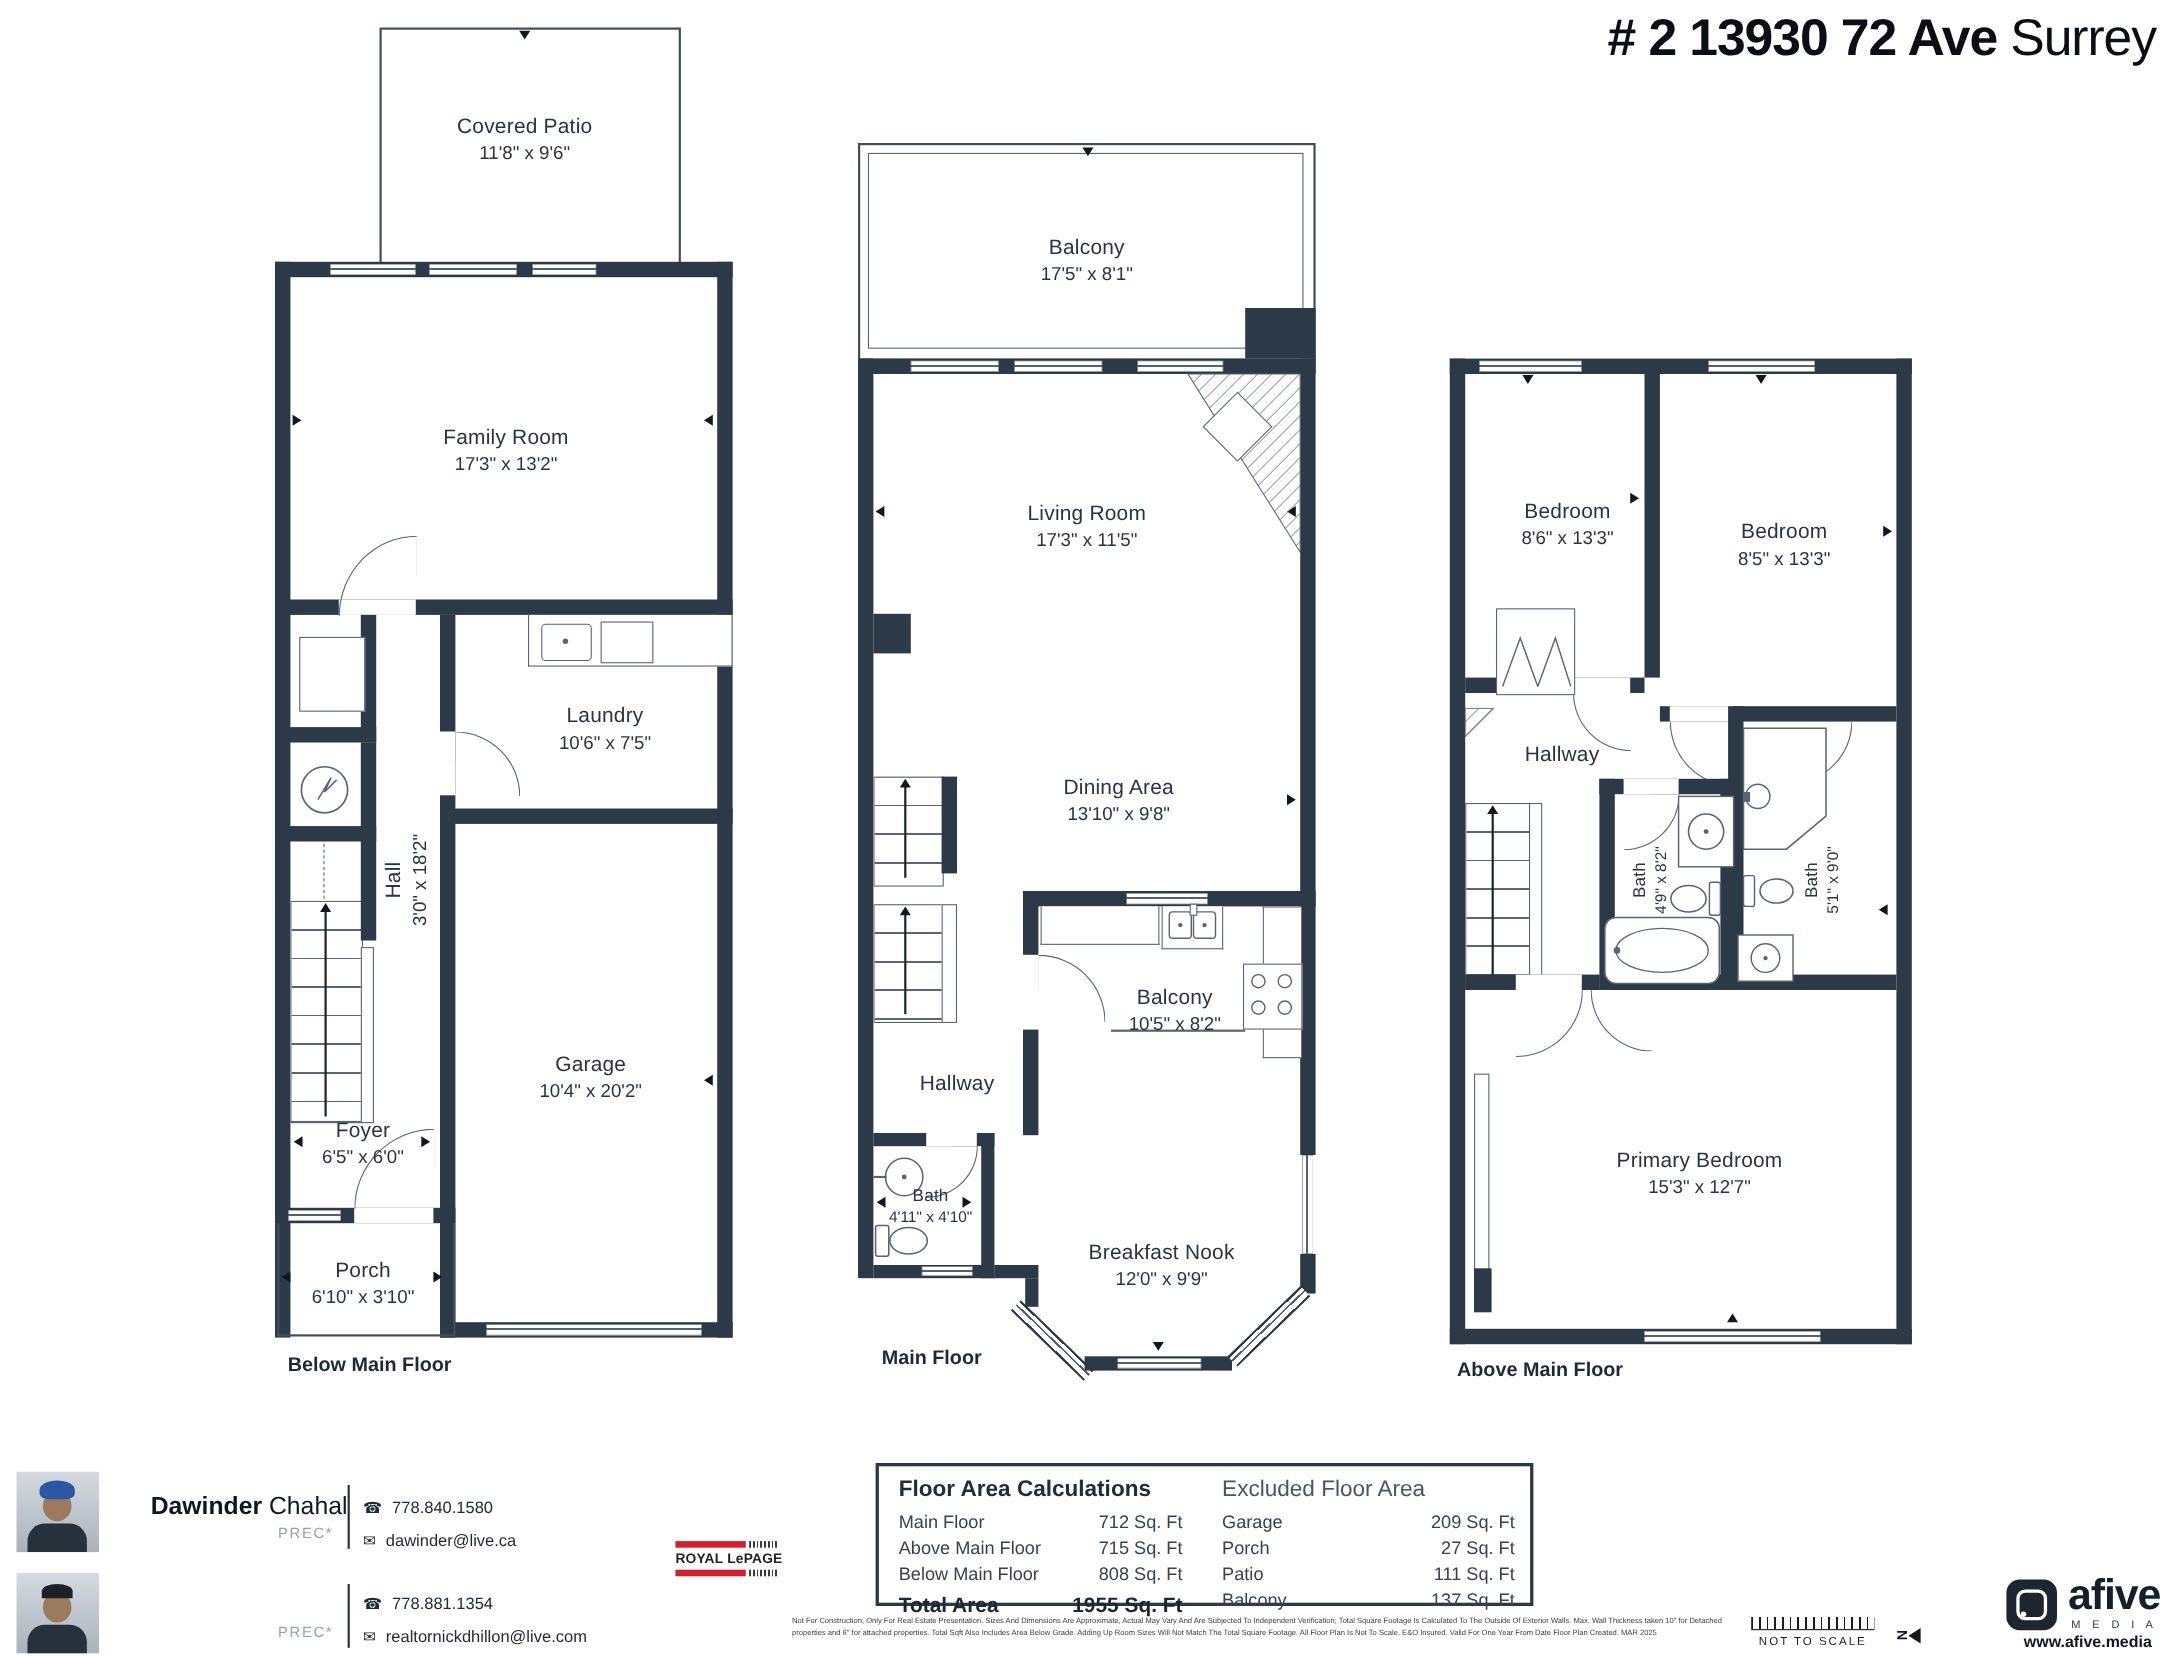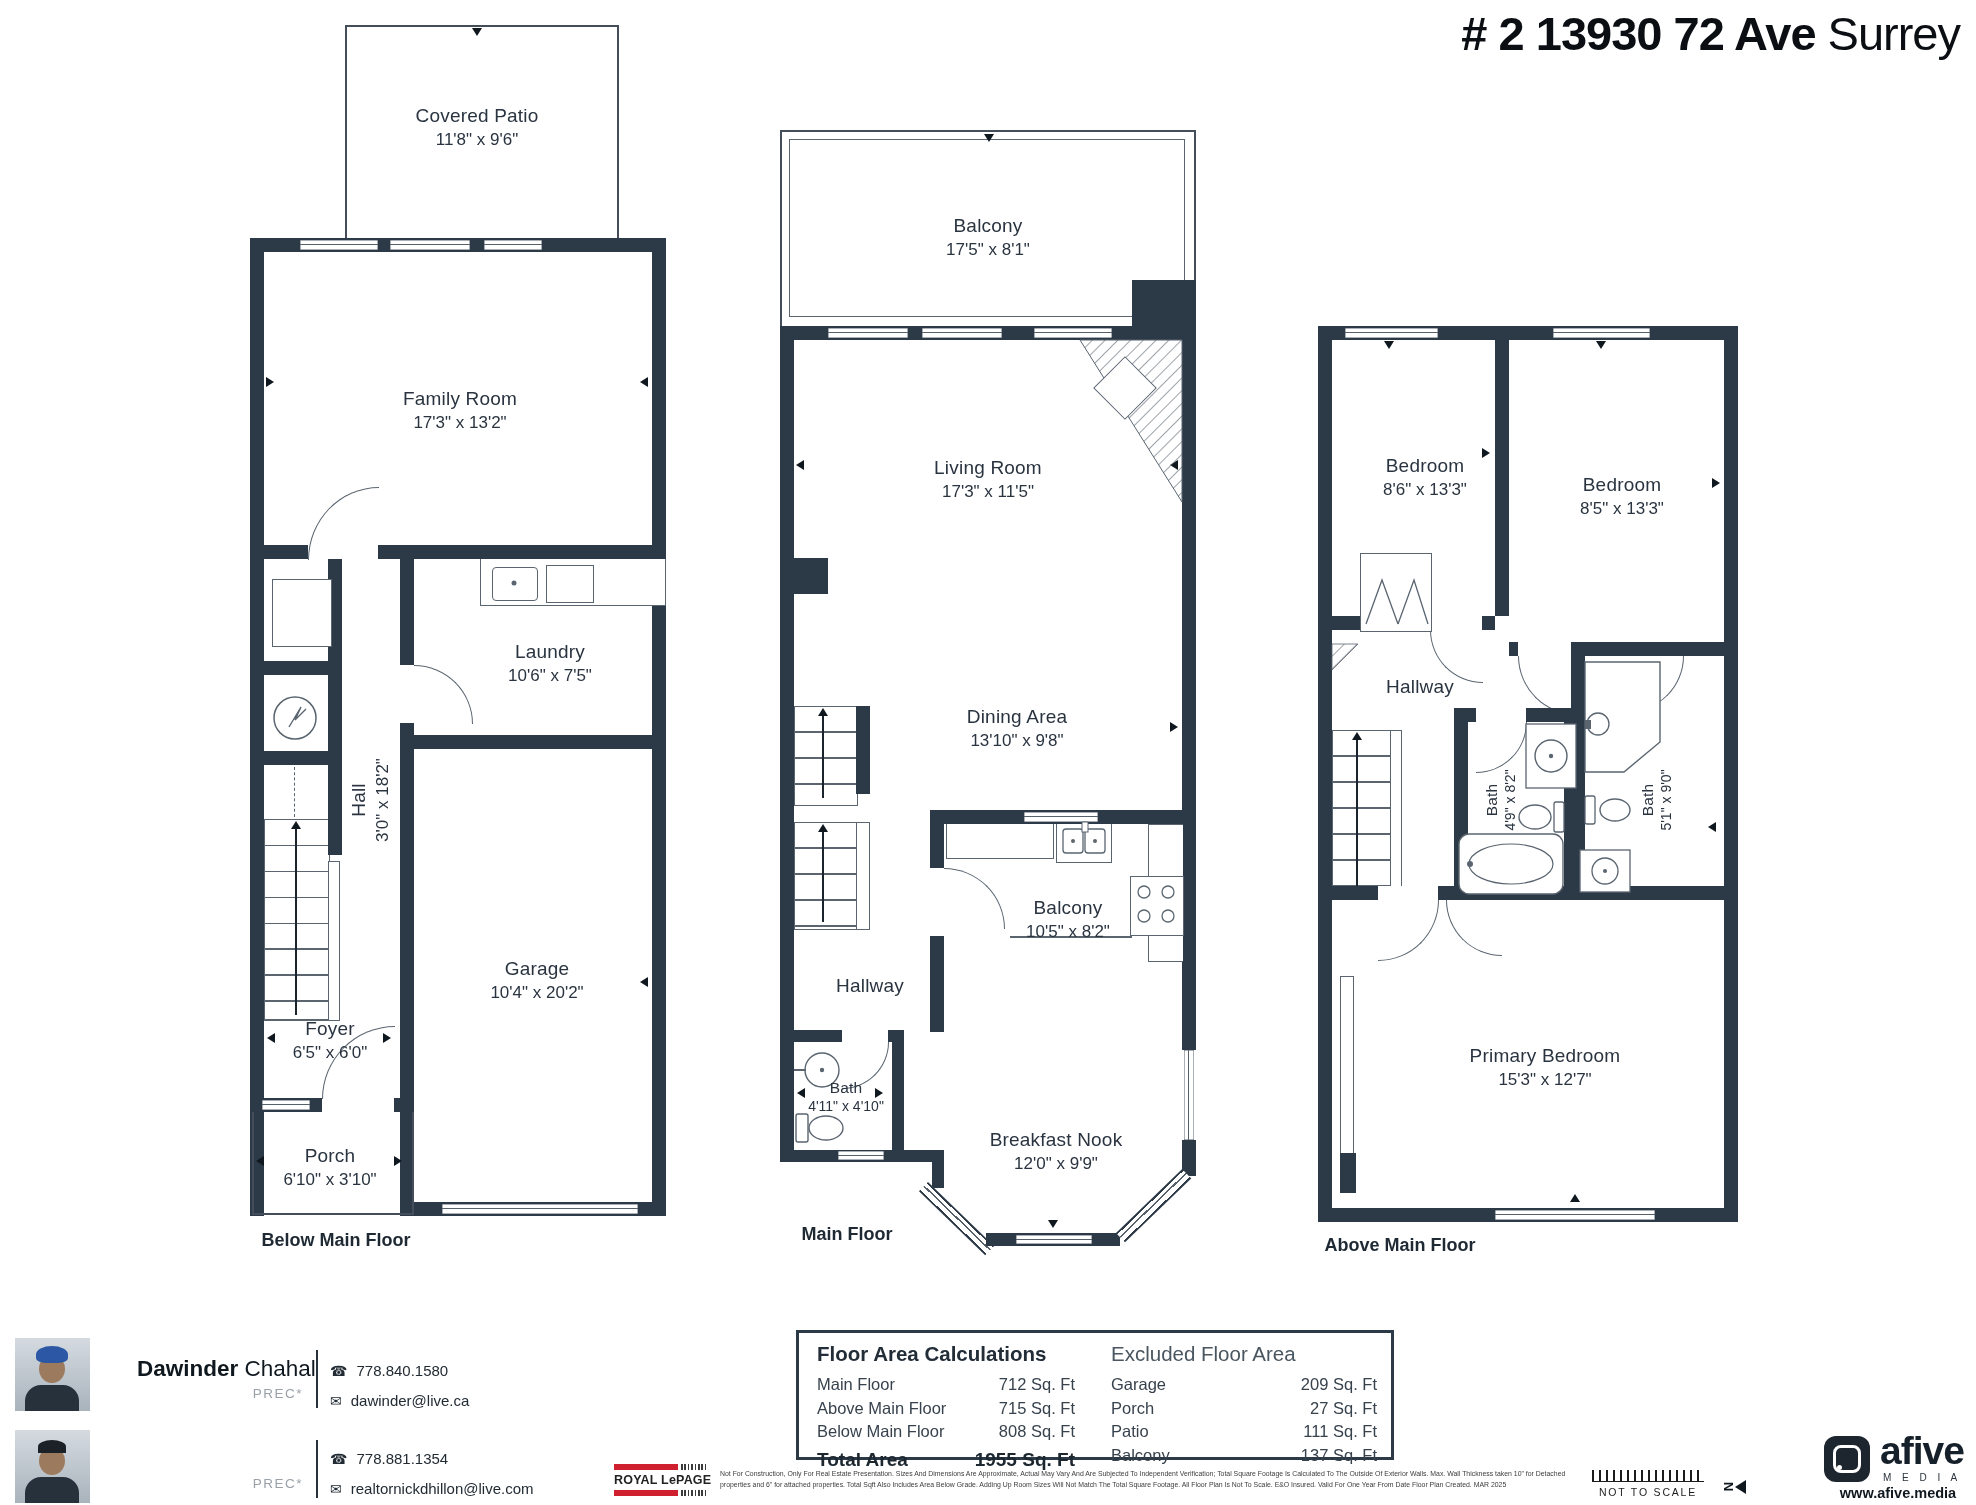--- a/index.html
+++ b/index.html
@@ -54,21 +54,21 @@
   .contact .ic{font-size:14px;margin-right:9px;}
   
   #areabox{position:absolute;left:796px;top:1330px;width:598px;height:130px;border:3px solid #2c3947;background:#fff;box-sizing:border-box;}
   .fa-title{position:absolute;left:18px;top:9px;font-size:20.5px;font-weight:700;color:#222d38;}
   .fa-title2{position:absolute;left:312px;top:9px;font-size:20.5px;font-weight:500;color:#49555f;text-align:right;}
   .fa-col{position:absolute;left:18px;top:42px;width:258px;}
   .fa-col2{position:absolute;left:312px;top:42px;width:266px;}
   .fa-row{display:flex;justify-content:space-between;font-size:16.5px;color:#37424d;margin-bottom:4.5px;}
   .fa-total{display:flex;justify-content:space-between;font-size:19px;font-weight:700;color:#1c2730;margin-top:8px;}
   
-  #rlp{position:absolute;left:614px;top:1464px;width:96px;height:34px;text-align:right;}
+  #rlp{position:absolute;left:614px;top:1401px;width:96px;height:34px;text-align:right;}
   .rlp-bar{position:absolute;height:6px;background:#cf2030;}
   .rlp-stripe{position:absolute;height:6px;background:repeating-linear-gradient(to right,#3a3a3a 0 1.6px,#fff 1.6px 3.4px);}
   .rlp-txt{position:absolute;top:9px;left:0;font-size:12.5px;font-weight:700;color:#222;letter-spacing:.2px;white-space:nowrap;}
   #disclaimer{position:absolute;left:720px;top:1468px;width:872px;font-size:6.9px;line-height:1.6;color:#3c3c3c;}
   
   #ruler{position:absolute;left:1592px;top:1470px;width:112px;height:11px;
          background:repeating-linear-gradient(to right,#1c1c1c 0 1.6px,transparent 1.6px 7px);border-bottom:1.8px solid #1c1c1c;}
   #nts{position:absolute;left:1586px;top:1486px;width:124px;text-align:center;font-size:10.5px;letter-spacing:1.8px;color:#1c1c1c;white-space:nowrap;}
   #north{position:absolute;left:1724px;top:1479px;display:flex;align-items:center;}
   #north .nl{display:inline-block;transform:rotate(-90deg);font-size:13px;font-weight:700;color:#10181f;}

